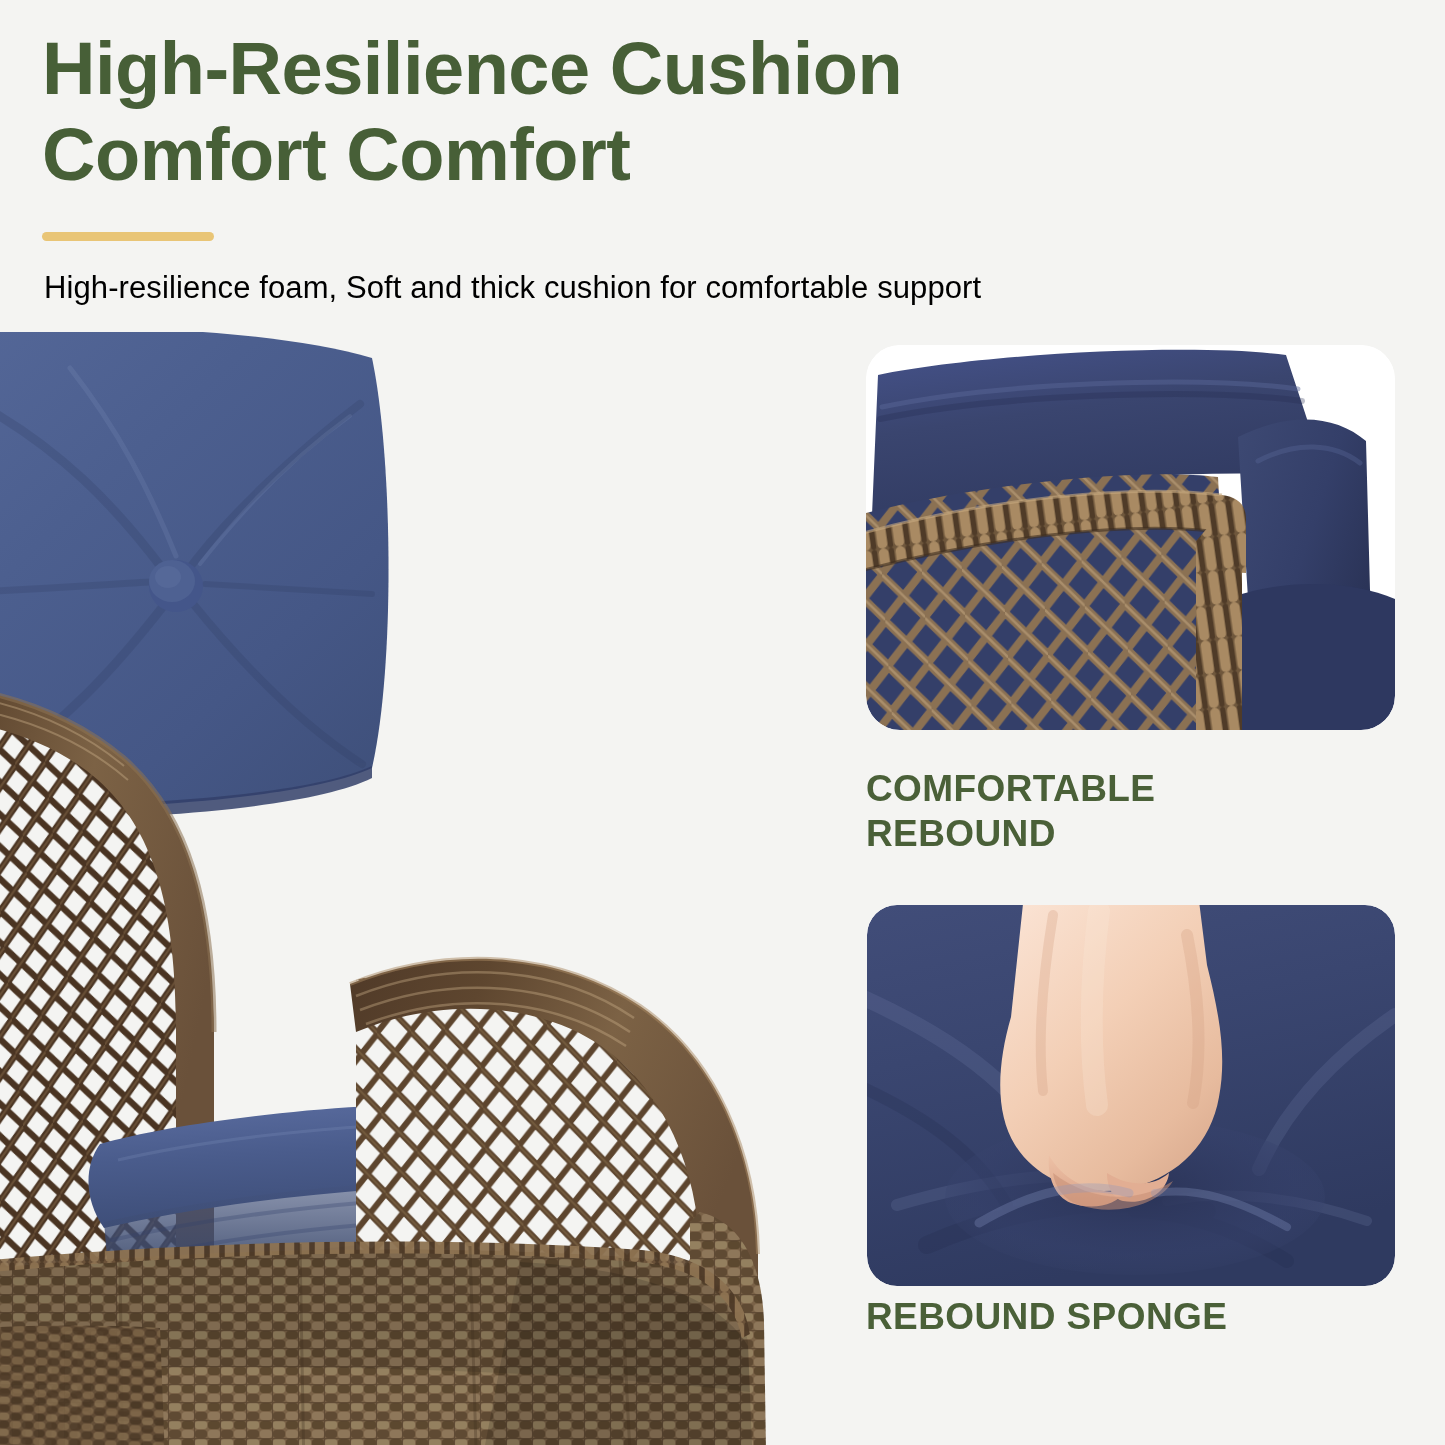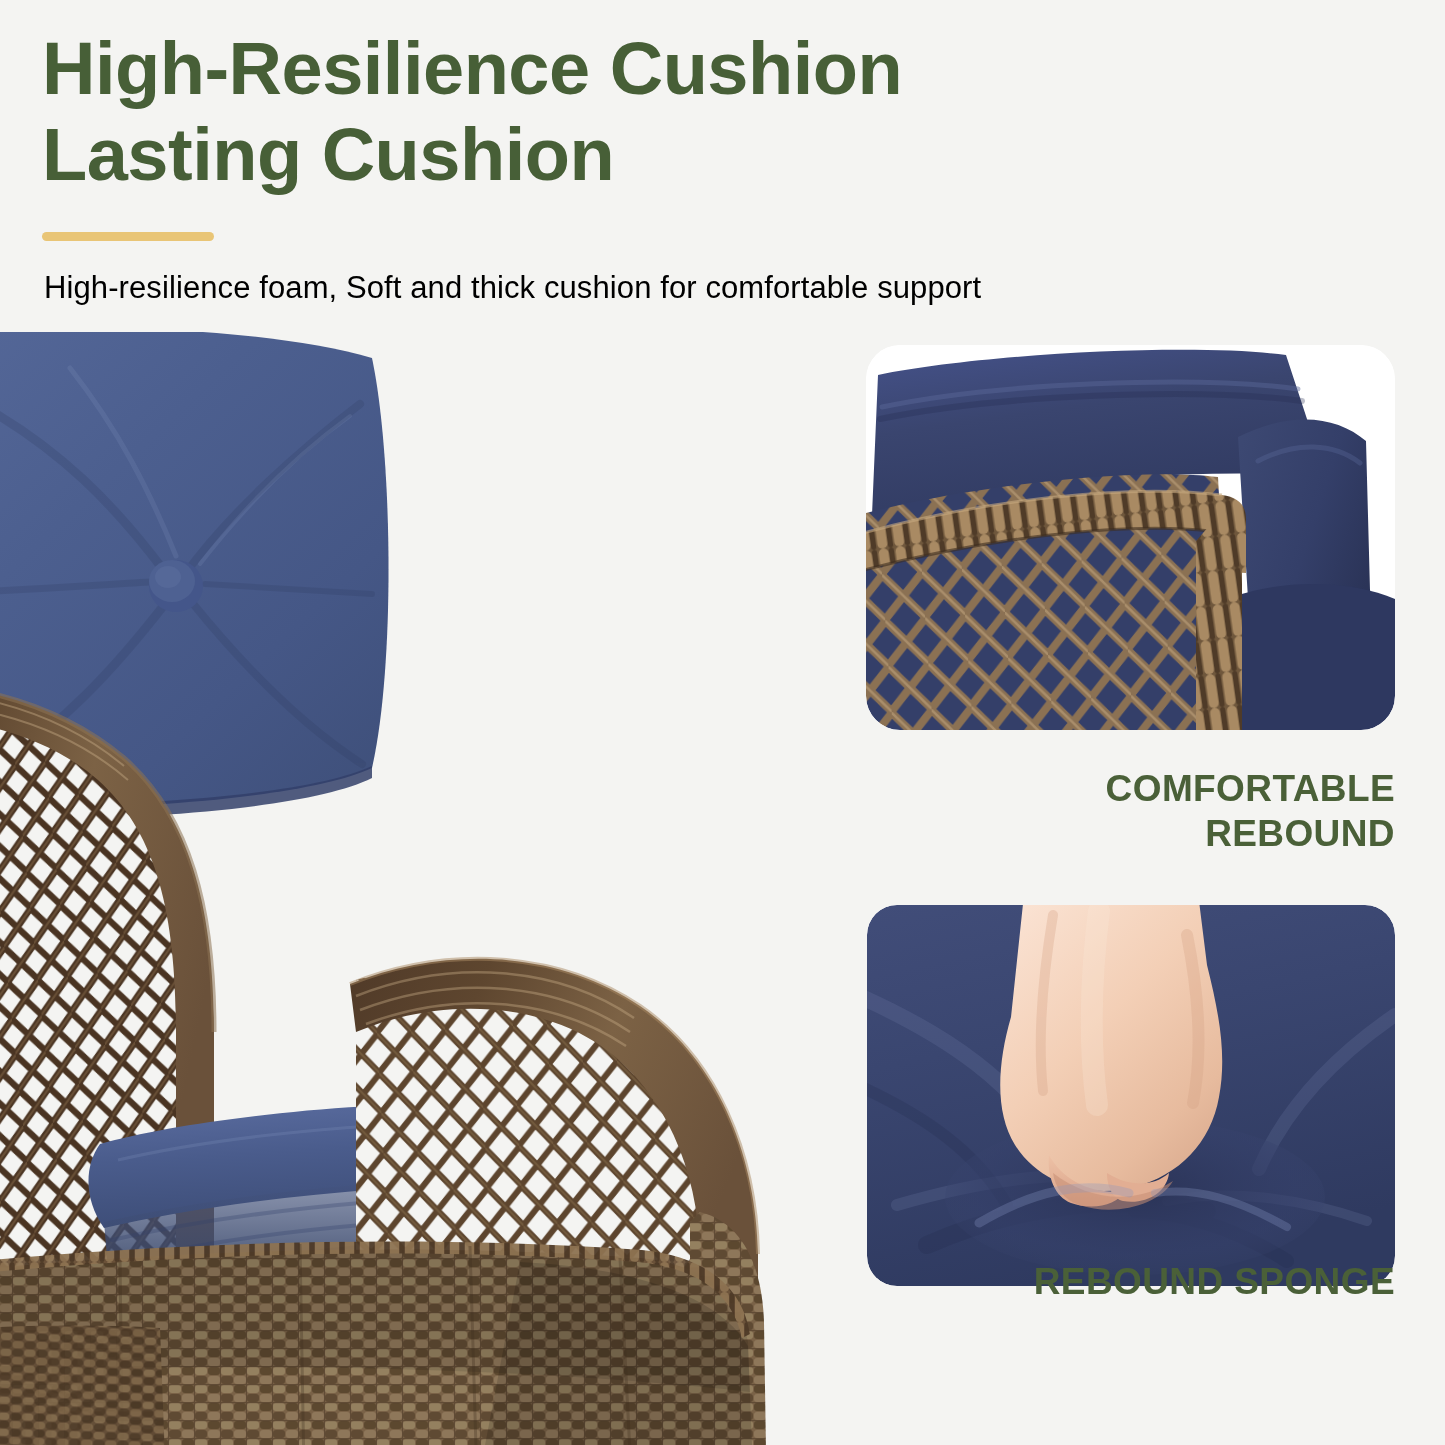--- a/index.html
+++ b/index.html
@@ -90,47 +90,47 @@
     left: 867px;
     top: 905px;
     width: 528px;
     height: 381px;
     border-radius: 30px;
   }
   .card svg { display: block; }
 
   .card-caption {
     position: absolute;
-    text-align: right;
+    text-align: left;
     color: #4a6038;
     font-weight: 700;
     font-family: "Liberation Sans", sans-serif;
     letter-spacing: 0.4px;
     line-height: 1.22;
   }
   .caption-top {
     left: 866px;
     top: 766px;
     width: 529px;
     font-size: 37px;
   }
   .caption-bottom {
     left: 866px;
-    top: 1259px;
+    top: 1294px;
     width: 529px;
     font-size: 37px;
   }
 </style>
 </head>
 <body>
 
 <div id="page-root">
 
   <div class="header-block">
-    <h1 class="headline"><span>High-Resilience Cushion</span><span class="line2">Lasting Cushion</span></h1>
+    <h1 class="headline"><span>High-Resilience Cushion</span><span class="line2">Comfort Comfort</span></h1>
   </div>
   <div class="gold-divider"></div>
   <div class="subheadline">High-resilience foam, Soft and thick cushion for comfortable support</div>
 
   <div class="hero-image">
     <svg width="845" height="1113" viewBox="0 0 845 1113" xmlns="http://www.w3.org/2000/svg">
       <defs>
 
         <linearGradient id="backCushG" x1="0" y1="0" x2="1" y2="1">
           <stop offset="0%" stop-color="#56699a"></stop>

